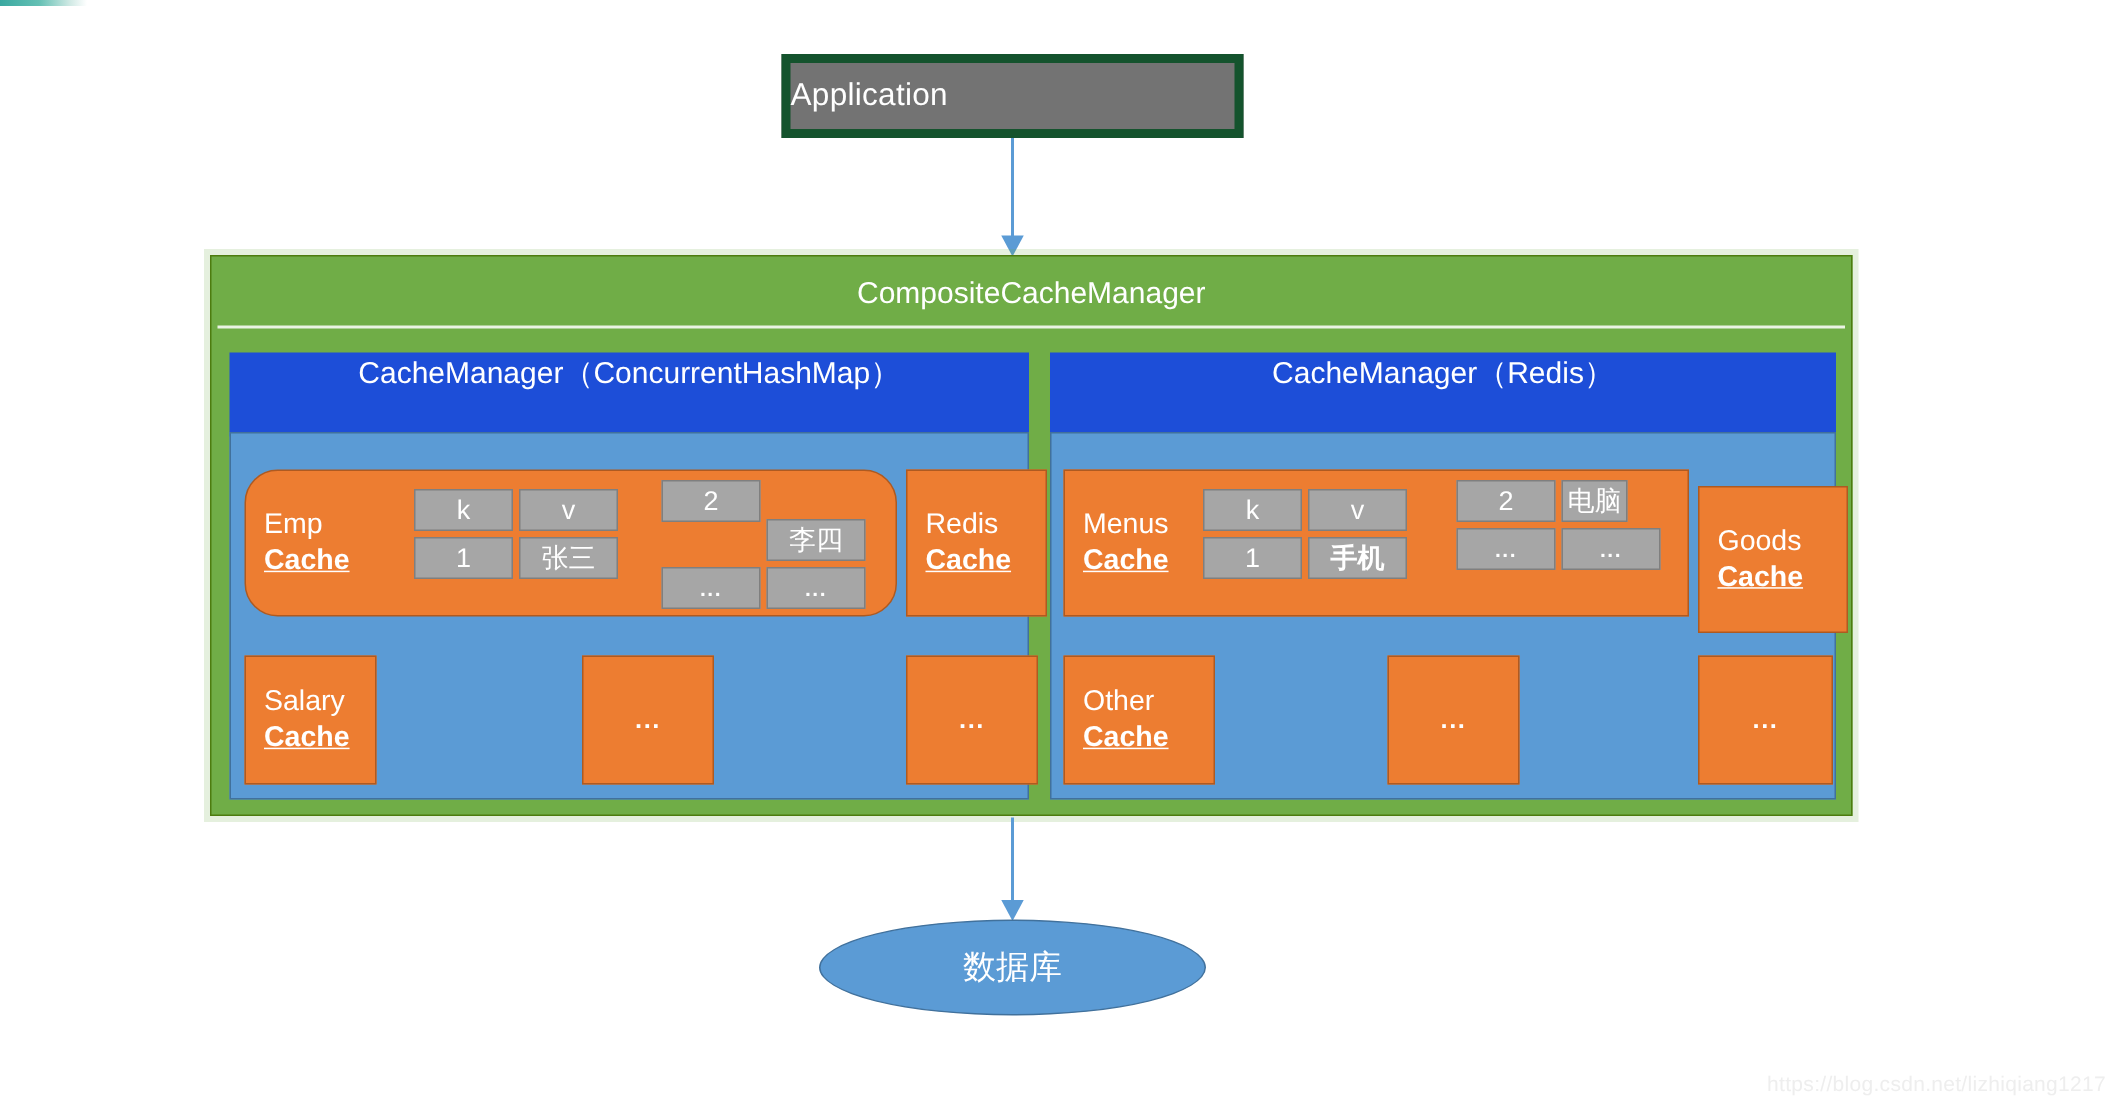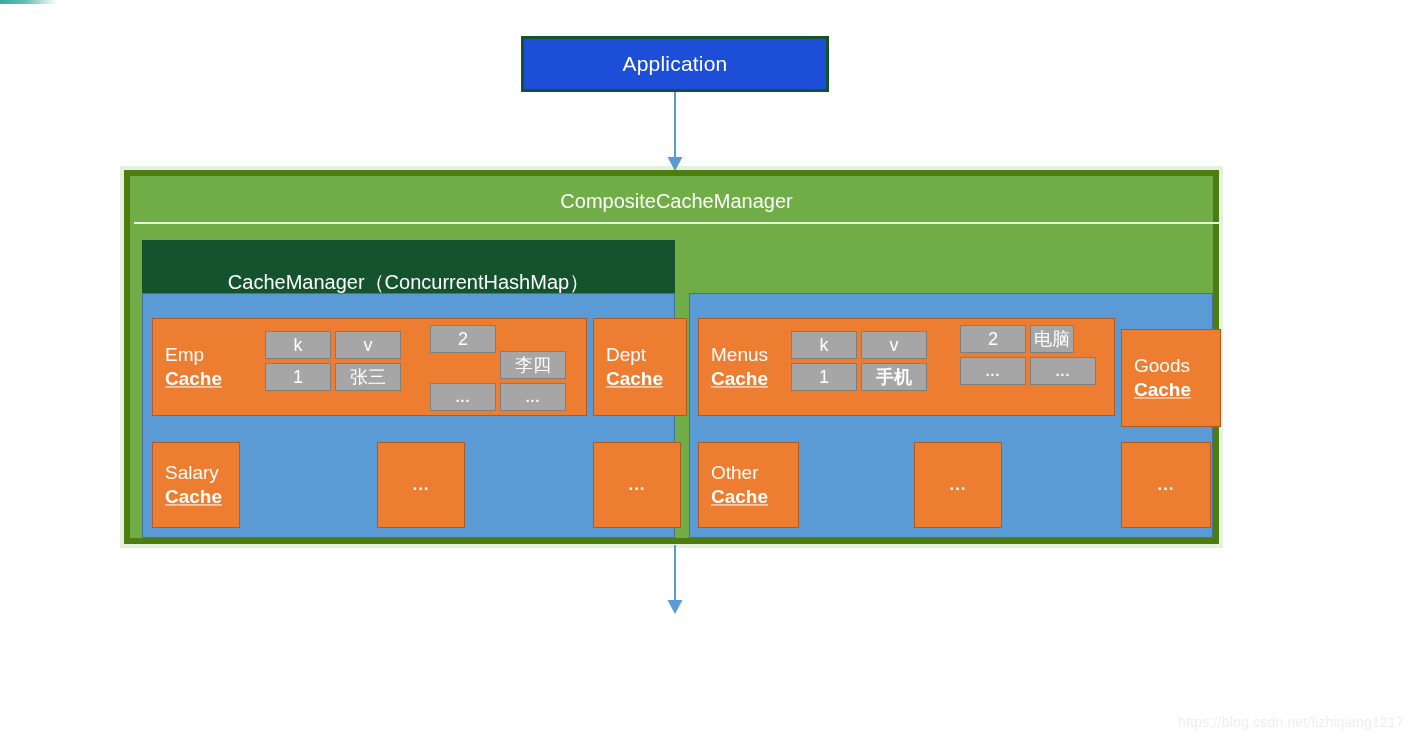--- a/index.html
+++ b/index.html
@@ -27,44 +27,43 @@
     left: 0; top: 0;
     width: 58px; height: 4px;
     background: linear-gradient(90deg, #3aa8a0 0%, #64c0b4 45%, #cfe9e4 80%, #ffffff 100%);
   }
 
   
   .app-box {
     position: absolute;
     left: 521px; top: 36px;
     width: 308px; height: 56px;
-    background: #1d4ed8;
-    border: 3px solid #14532d;
-    box-sizing: border-box;
-    display: flex;
-    align-items: center;
-    justify-content: center;
+    background: #737373;
+    border: 6px solid #14532d;
+    box-sizing: border-box;
+    display: flex;
+    align-items: center;
     color: #ffffff;
     font-size: 21px;
     letter-spacing: 0.2px;
   }
 
   
   .arrow-svg {
     position: absolute;
     overflow: visible;
   }
 
   
   .ccm-frame {
     position: absolute;
-    left: 124px; top: 170px;
+    left: 140px; top: 170px;
     width: 1095px; height: 374px;
     background: #70AD47;
-    border: 6px solid #4d7c0f;
+    border: 1px solid #4d7c0f;
     box-sizing: border-box;
     box-shadow: 0 0 0 4px rgba(112,173,71,0.18);
   }
   .ccm-title {
     position: absolute;
     left: 4px; top: 4px;
     width: 1085px; height: 44px;
     display: flex;
     align-items: center;
     justify-content: center;
@@ -82,23 +81,23 @@
     box-sizing: border-box;
   }
   .mgr-left  { left: 12px;  width: 533px; }
   .mgr-right { left: 559px; width: 524px; }
 
   .mgr-header {
     position: absolute;
     left: 0; top: 0;
     width: 100%;
     height: 56px;
-    background: #14532d;
-    display: flex;
-    align-items: flex-end;
+    background: #1d4ed8;
+    display: flex;
+    align-items: flex-start;
     justify-content: center;
     color: #ffffff;
     font-size: 20px;
     box-sizing: border-box;
   }
   .mgr-body {
     position: absolute;
     left: 0; top: 53px;
     width: 100%;
     bottom: 0;
@@ -208,21 +207,21 @@
     </div>
 
     <div class="mgr mgr-left">
       <div class="mgr-header">
         <span>CacheManager（ConcurrentHashMap）</span>
       </div>
       <div class="mgr-body">
 
         <div class="cache-row row-top">
 
-          <div class="cache-box" style="left:9px; top:0; width:435px; height:98px;">
+          <div class="cache-box" style="left:9px; top:0; width:435px; height:98px;border-radius:22px;">
             <div class="cache-label">
               <span class="l1">Emp</span>
               <span class="l2">Cache</span>
             </div>
 
             <div class="kv-table" style="left:112px; top:12px;">
               <div class="kv-row">
                 <div class="kv-cell" style="width:66px;">k</div>
                 <div class="kv-cell" style="width:66px;">v</div>
               </div>
@@ -239,21 +238,21 @@
               </div>
               <div class="kv-row">
                 <div class="kv-cell dots" style="width:66px;">...</div>
                 <div class="kv-cell dots" style="width:66px;">...</div>
               </div>
             </div>
           </div>
 
           <div class="cache-box" style="left:450px; top:0; width:94px; height:98px;">
             <div class="cache-label">
-              <span class="l1">Dept</span>
+              <span class="l1">Redis</span>
               <span class="l2">Cache</span>
             </div>
           </div>
         </div>
 
         <div class="cache-row row-bottom">
           <div class="cache-box" style="left:9px; top:0; width:88px; height:86px;">
             <div class="cache-label">
               <span class="l1">Salary</span>
               <span class="l2">Cache</span>
@@ -266,20 +265,23 @@
 
           <div class="cache-box ellipsis-box" style="left:450px; top:0; width:88px; height:86px;">
             <span>...</span>
           </div>
         </div>
 
       </div>
     </div>
 
     <div class="mgr mgr-right">
+      <div class="mgr-header">
+        <span>CacheManager（Redis）</span>
+      </div>
       <div class="mgr-body">
 
         <div class="cache-row row-top">
           <div class="cache-box" style="left:8px; top:0; width:417px; height:98px;text-align:right;">
             <div class="cache-label">
               <span class="l1">Menus</span>
               <span class="l2">Cache</span>
             </div>
 
             <div class="kv-table" style="left:92px; top:12px;">
@@ -332,16 +334,19 @@
 
       </div>
     </div>
   </div>
 
   <svg class="arrow-svg" style="left:658px; top:545px; width:34px; height:70px;" viewBox="0 0 34 70">
     <line x1="17" y1="0" x2="17" y2="60" stroke="#5B9BD5" stroke-width="2"></line>
     <polygon points="17,69 9.5,55 24.5,55" fill="#5B9BD5"></polygon>
   </svg>
 
+  <div class="db-ellipse">
+    <span>数据库</span>
+  </div>
 
   <div class="watermark">https://blog.csdn.net/lizhiqiang1217</div>
 
 </div>
 
 </body></html>

